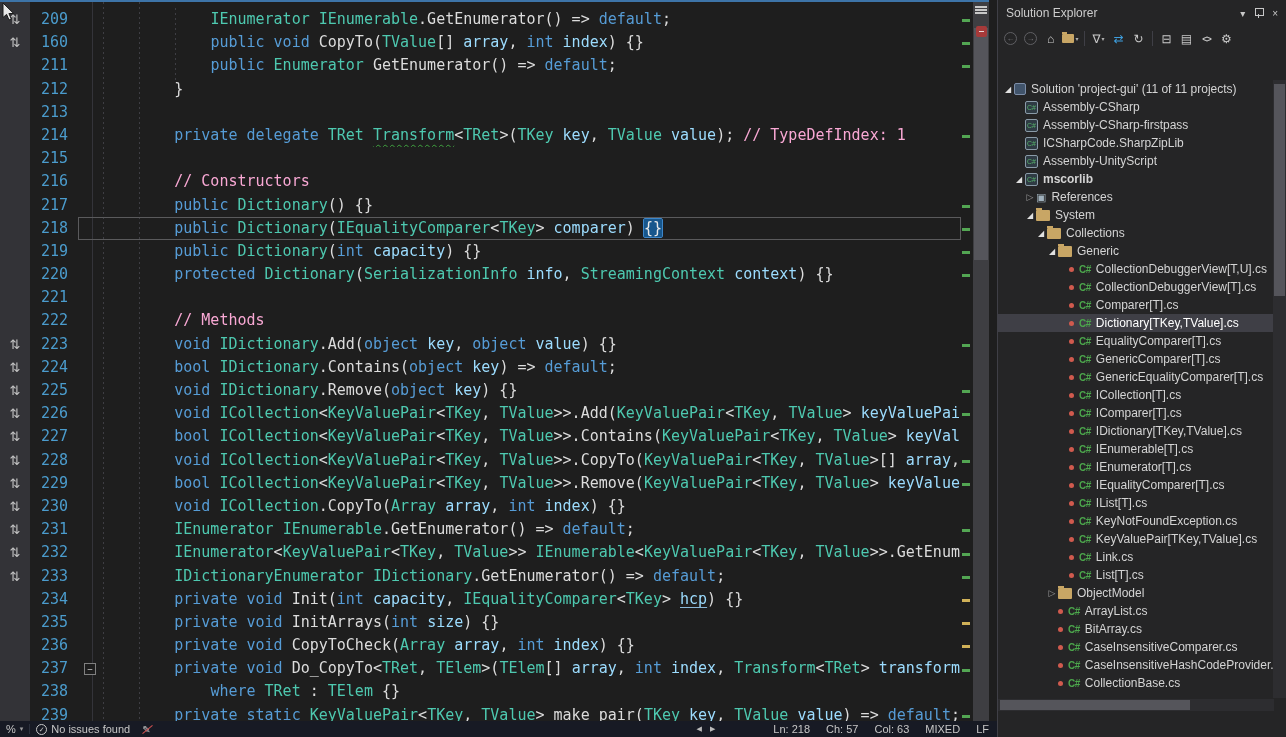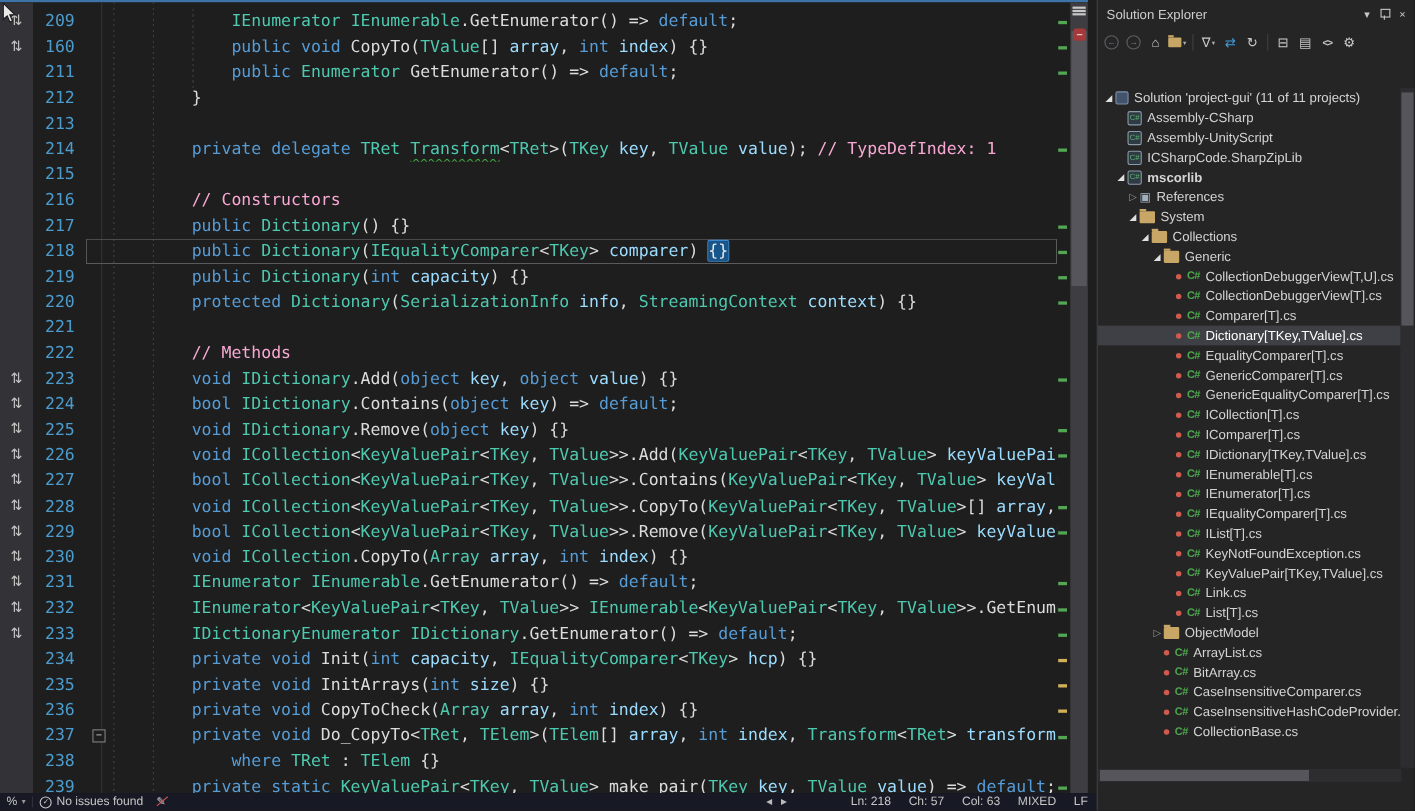--- a/index.html
+++ b/index.html
@@ -16,21 +16,21 @@
   .cell-glyph{width:30px;flex:none;color:#C2C2C2;text-align:center;font-size:13px;font-family:"DejaVu Sans",sans-serif}
   .cell-num{width:48px;flex:none;text-align:right;padding-right:10px;color:#4B9CCD}
   .line-body{flex:1;display:flex;overflow:hidden;position:relative}
   .line-body.cur{box-shadow:inset 0 0 0 1px #5A5A5C}
   .cell-margin{width:24px;flex:none;display:flex;align-items:center;justify-content:center}
   .fold{width:12px;height:12px;border:1px solid #808080;background:#1E1E1E;color:#C8C8C8;font-size:9px;line-height:10px;text-align:center}
   .cell-code{flex:1;white-space:pre;overflow:hidden}
   .d{color:#DCDCDC}.k{color:#569CD6}.t{color:#4EC9B0}.p{color:#9CDCFE}.c{color:#f9a8d4}
   .hl{color:#E8E8E8;background:#17568C;outline:1px solid #3C85C8;border-radius:1px}
   .sq{text-decoration:underline;text-decoration-style:wavy;text-decoration-color:#3FA33F;text-decoration-thickness:1px;text-underline-offset:4px}
-  .ul{text-decoration-color:#8AB8D8;text-underline-offset:3px}
+  .ul{text-decoration:underline;text-decoration-color:#8AB8D8;text-underline-offset:3px}
   #marks{position:absolute;left:962px;top:0;width:9px;height:100%;z-index:3}
   .mark{position:absolute;left:0;width:8px;height:3px}
   #vsb{position:absolute;left:973px;top:0;width:16px;height:721px;background:#3E3E42;z-index:2}
   #vsb .thumb{position:absolute;left:1px;top:26px;width:14px;height:232px;background:#55555B}
   #split-grip{position:absolute;left:975px;top:4px;width:12px;height:10px;z-index:4}
   #split-grip i{display:block;height:2px;margin-bottom:1px;background:#C8C8C8}
   #health{position:absolute;left:976px;top:24px;width:11px;height:11px;background:#A63A3A;border-radius:2px;z-index:4}
   #health::after{content:"";position:absolute;left:3px;top:5px;width:5px;height:1px;background:#E8D8D8}
 
   
@@ -474,27 +474,33 @@
         <div class="trow">
           <div class="sp" style="width: 15px;"></div>
           <div class="arrow"></div>
           <div class="ticon i-proj">C#</div>
           <span class="tlabel">Assembly-CSharp</span>
         </div>
         <div class="trow">
           <div class="sp" style="width: 15px;"></div>
           <div class="arrow"></div>
           <div class="ticon i-proj">C#</div>
-          <span class="tlabel">Assembly-UnityScript</span>
+          <span class="tlabel">Assembly-CSharp-firstpass</span>
         </div>
         <div class="trow">
           <div class="sp" style="width: 15px;"></div>
           <div class="arrow"></div>
           <div class="ticon i-proj">C#</div>
           <span class="tlabel">ICSharpCode.SharpZipLib</span>
+        </div>
+        <div class="trow">
+          <div class="sp" style="width: 15px;"></div>
+          <div class="arrow"></div>
+          <div class="ticon i-proj">C#</div>
+          <span class="tlabel">Assembly-UnityScript</span>
         </div>
         <div class="trow bold">
           <div class="sp" style="width: 15px;"></div>
           <div class="arrow">◢</div>
           <div class="ticon i-proj">C#</div>
           <span class="tlabel">mscorlib</span>
         </div>
         <div class="trow">
           <div class="sp" style="width: 26px;"></div>
           <div class="arrow colr">▷</div>

